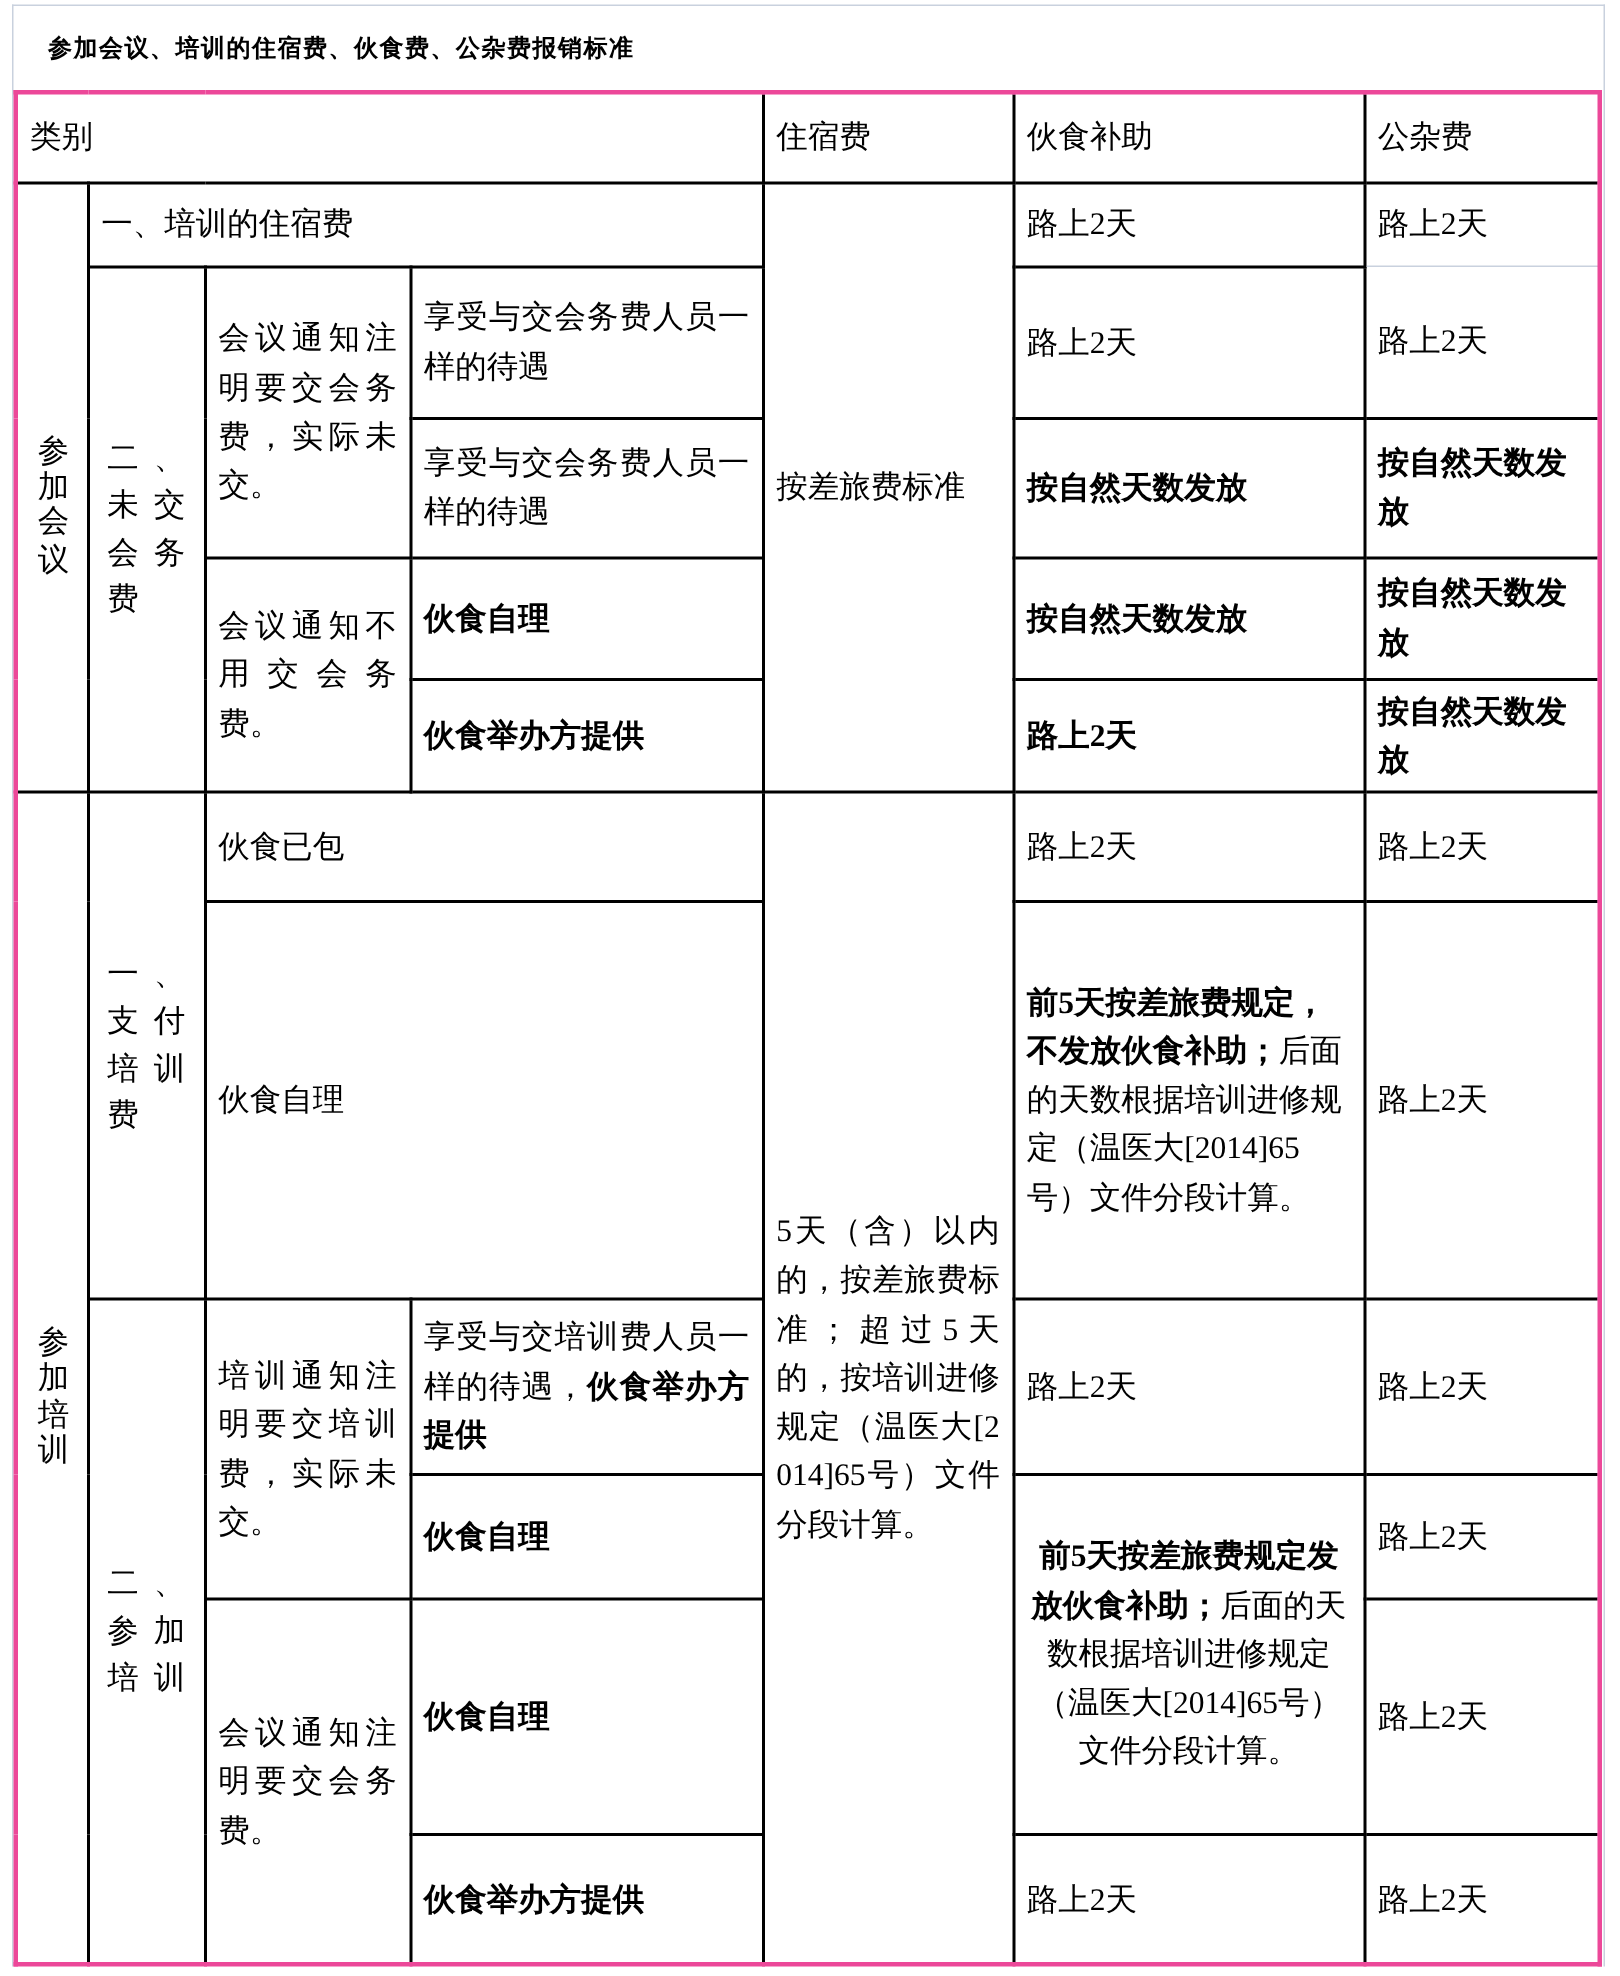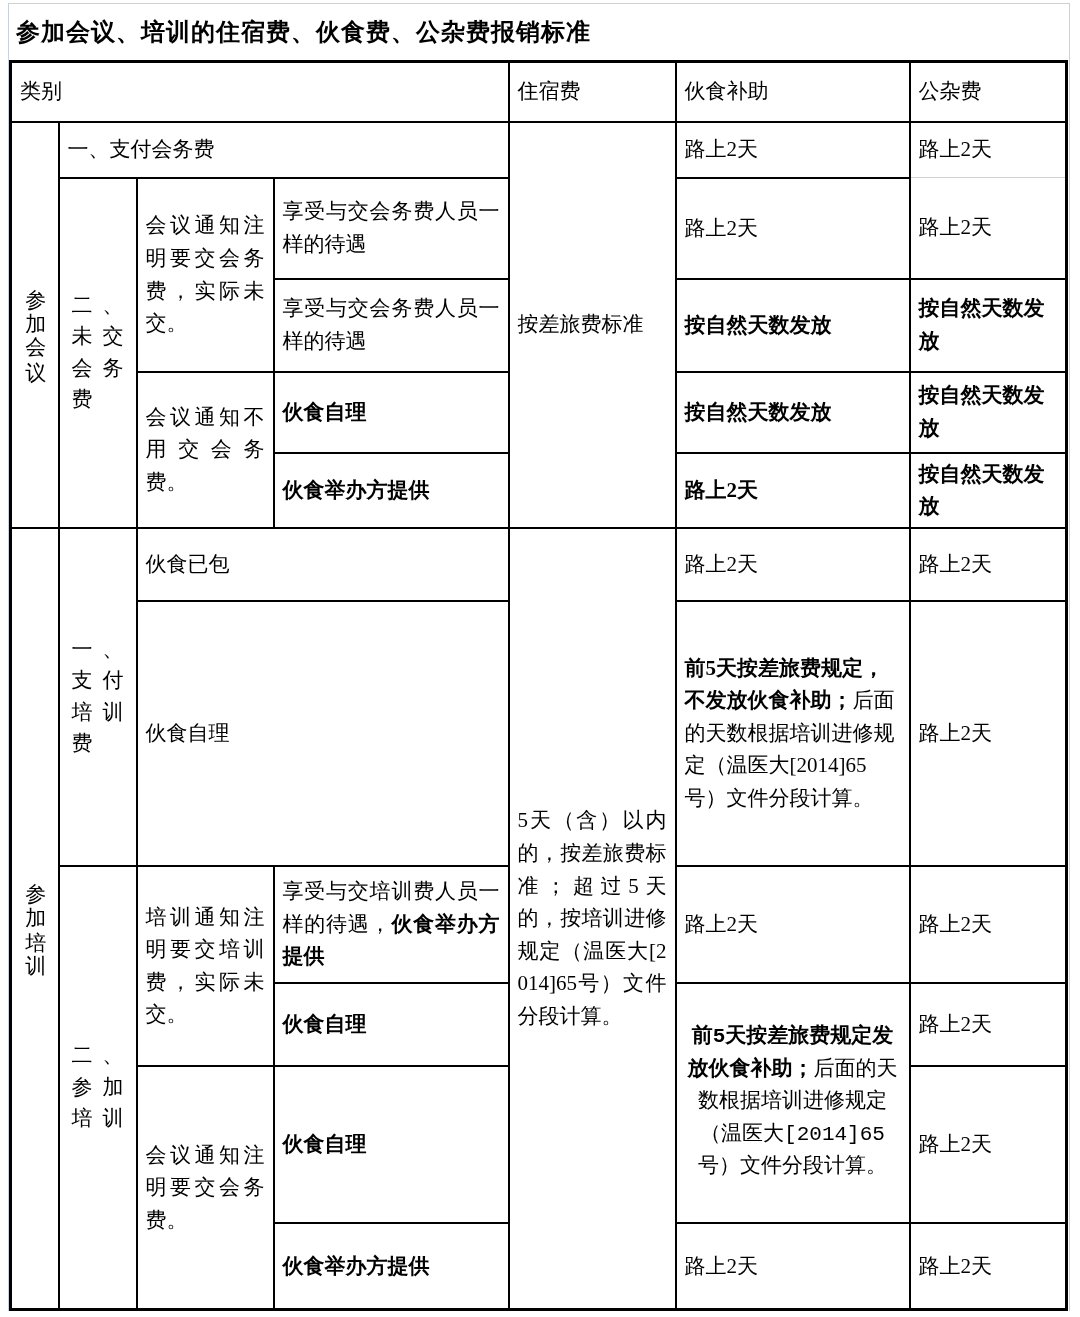--- a/index.html
+++ b/index.html
@@ -8,36 +8,37 @@
     font-family:"Liberation Serif","DejaVu Serif",serif;
     color:#000;
   }
   .sheet{
     position:absolute;top:3px;left:8px;width:1062px;
     border:1px solid #c9d1de;border-bottom:none;
     background:#fff;box-sizing:border-box;
   }
   .title-row{
     height:56px;display:flex;align-items:center;
-    padding-left:7px;font-size:24px;font-weight:bold;
+    padding-left:7px;font-size:16px;font-weight:bold;
     letter-spacing:1px;
+    margin-left:16px;
   }
   table{
     border-collapse:collapse;table-layout:fixed;
-    width:866px;border:3px solid #000000;
+    width:866px;border:3px solid #ec4899;
   }
   td{
     border:2px solid #000;
     font-size:21px;line-height:1.55;
     padding:4px 8px;vertical-align:middle;text-align:left;
     word-break:break-all;overflow:hidden;
   }
   .b{font-weight:bold;}
   .jt{text-align:justify;}
-  .ctr{text-align:center;font-family:Liberation Mono, monospace;}
+  .ctr{text-align:center;}
   
   .groupcell{text-align:center;padding:0;}
   .vert{
     writing-mode:vertical-rl;text-orientation:upright;
     display:inline-block;letter-spacing:24px;line-height:1.9;
   }
   
   .v2{
     text-align:justify;text-align-last:justify;
     line-height:1.5;padding:2px 12px;
@@ -69,21 +70,21 @@
       <td colspan="4">类别</td>
       <td>住宿费</td>
       <td>伙食补助</td>
       <td>公杂费</td>
     </tr>
 
     <tr style="height:56px">
       <td rowspan="5" class="groupcell">
         <span class="vert">参加会议</span>
       </td>
-      <td colspan="3">一、支付会务费</td>
+      <td colspan="3">一、培训的住宿费</td>
       <td rowspan="5">按差旅费标准</td>
       <td>路上2天</td>
       <td class="lb">路上2天</td>
     </tr>
     <tr style="height:101px">
       <td rowspan="4" class="v2">二、未交会务费</td>
       <td rowspan="2" class="jt">会议通知注明要交会务费，实际未交。</td>
       <td class="jt">享受与交会务费人员一样的待遇</td>
       <td>路上2天</td>
       <td class="lt">路上2天</td>

